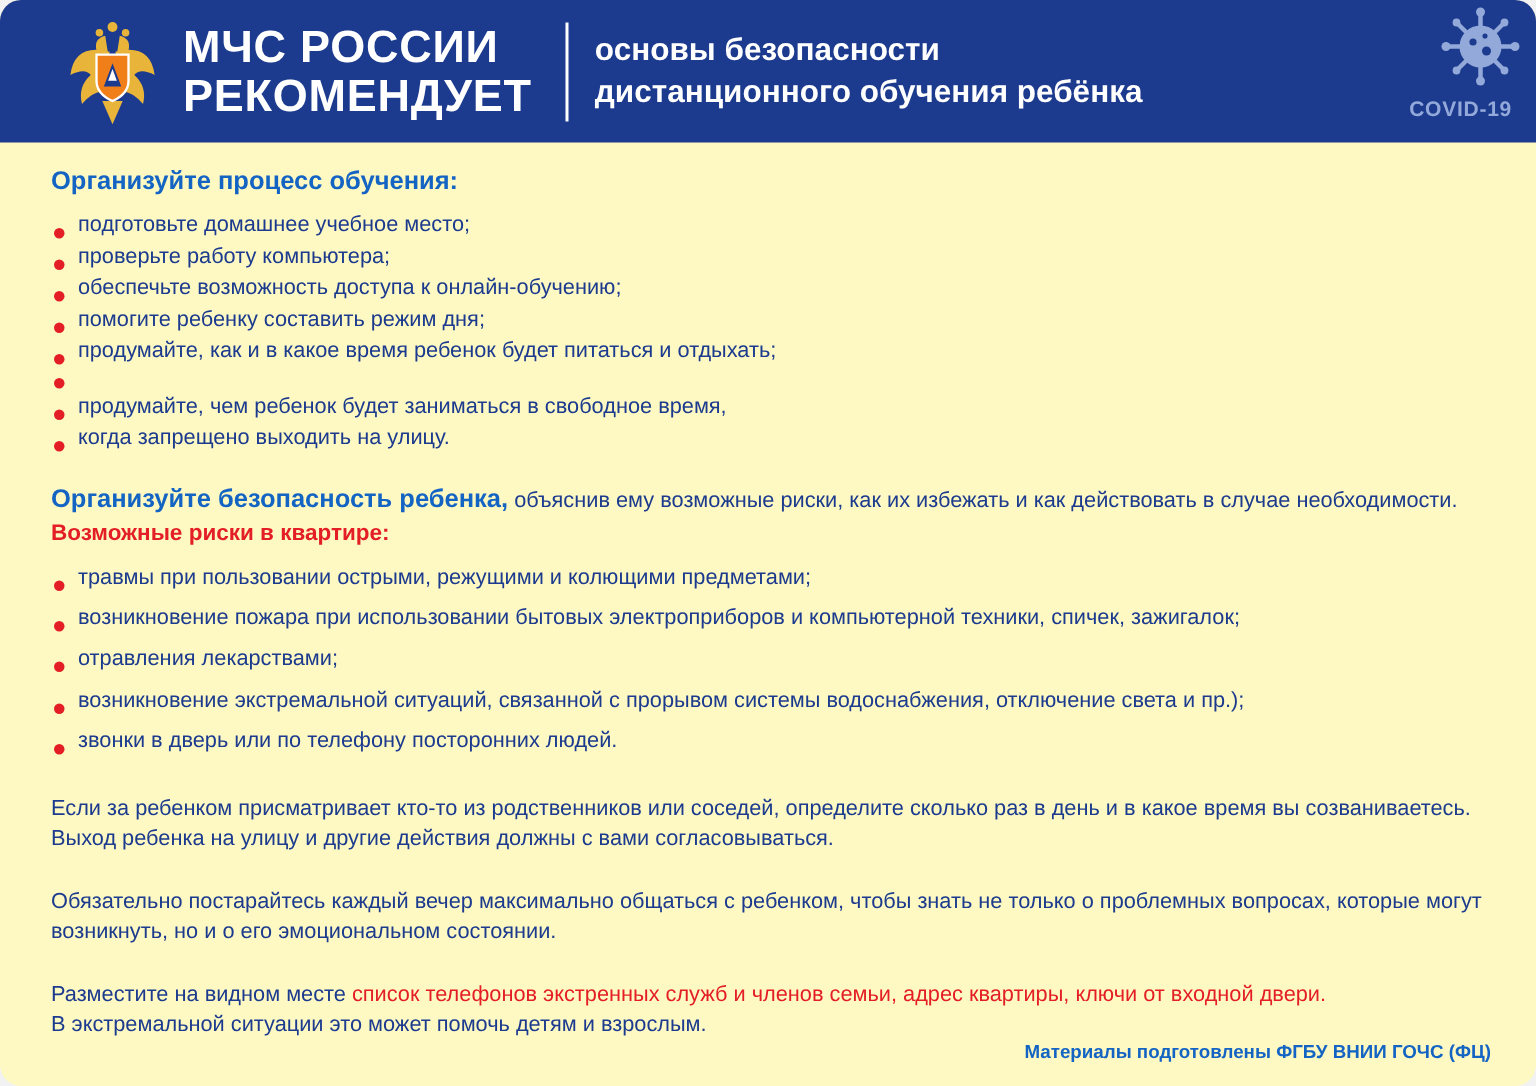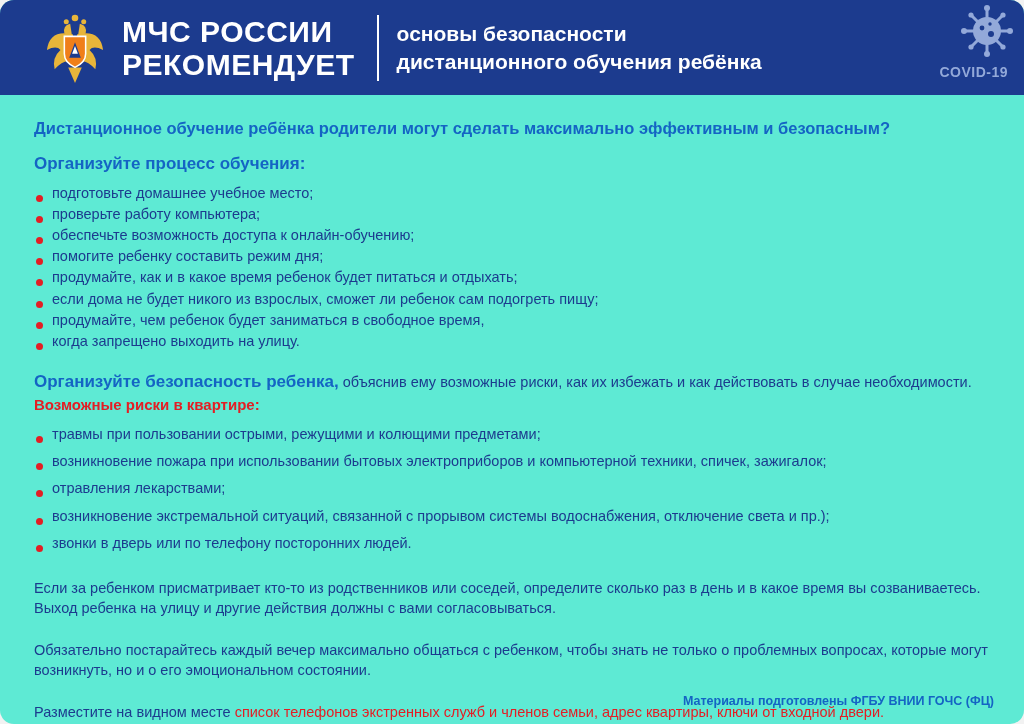--- a/index.html
+++ b/index.html
@@ -1,21 +1,21 @@
 <!DOCTYPE html>
 <html><head>
 <meta charset="utf-8">
 <style>
   html,body{margin:0;padding:0;}
   body{
     width:1024px;height:724px;background:#f2f2f2;
     font-family:"Liberation Sans",sans-serif;
   }
   .poster{
-    position:relative;width:1024px;height:724px;background:#5eead4;
+    position:relative;width:1024px;height:724px;background:#fef9c3;
     border-radius:14px;overflow:hidden;
   }
   
   .topbar{
     position:relative;height:95px;background:#1c3b8e;
     display:flex;align-items:center;
   }
   .emblem{width:62px;height:74px;margin-left:44px;flex:0 0 auto;}
   .brand{
     margin-left:16px;color:#ffffff;font-weight:bold;
@@ -129,21 +129,20 @@
         <circle cx="22" cy="24" r="2.4" fill="#1c3b8e"></circle>
         <circle cx="31" cy="30" r="3" fill="#1c3b8e"></circle>
         <circle cx="30" cy="20" r="1.7" fill="#1c3b8e"></circle>
       </svg>
     </div>
     <div class="covid-label">COVID-19</div>
   </header>
 
   <main class="content">
 
-    <h1 class="question">Дистанционное обучение ребёнка родители могут сделать максимально эффективным и безопасным?</h1>
 
     <h2 class="sec-title">Организуйте процесс обучения:</h2>
 
     <ul class="bullets">
       <li>
           <span class="dot"></span>
           <span>подготовьте домашнее учебное место;</span>
         </li>
       <li>
           <span class="dot"></span>
@@ -156,21 +155,20 @@
       <li>
           <span class="dot"></span>
           <span>помогите ребенку составить режим дня;</span>
         </li>
       <li>
           <span class="dot"></span>
           <span>продумайте, как и в какое время ребенок будет питаться и отдыхать;</span>
         </li>
       <li>
           <span class="dot"></span>
-          <span>если дома не будет никого из взрослых, сможет ли ребенок сам подогреть пищу;</span>
         </li>
       <li>
           <span class="dot"></span>
           <span>продумайте, чем ребенок будет заниматься в свободное время,</span>
         </li>
       <li>
           <span class="dot"></span>
           <span>когда запрещено выходить на улицу.</span>
         </li>
     </ul>

